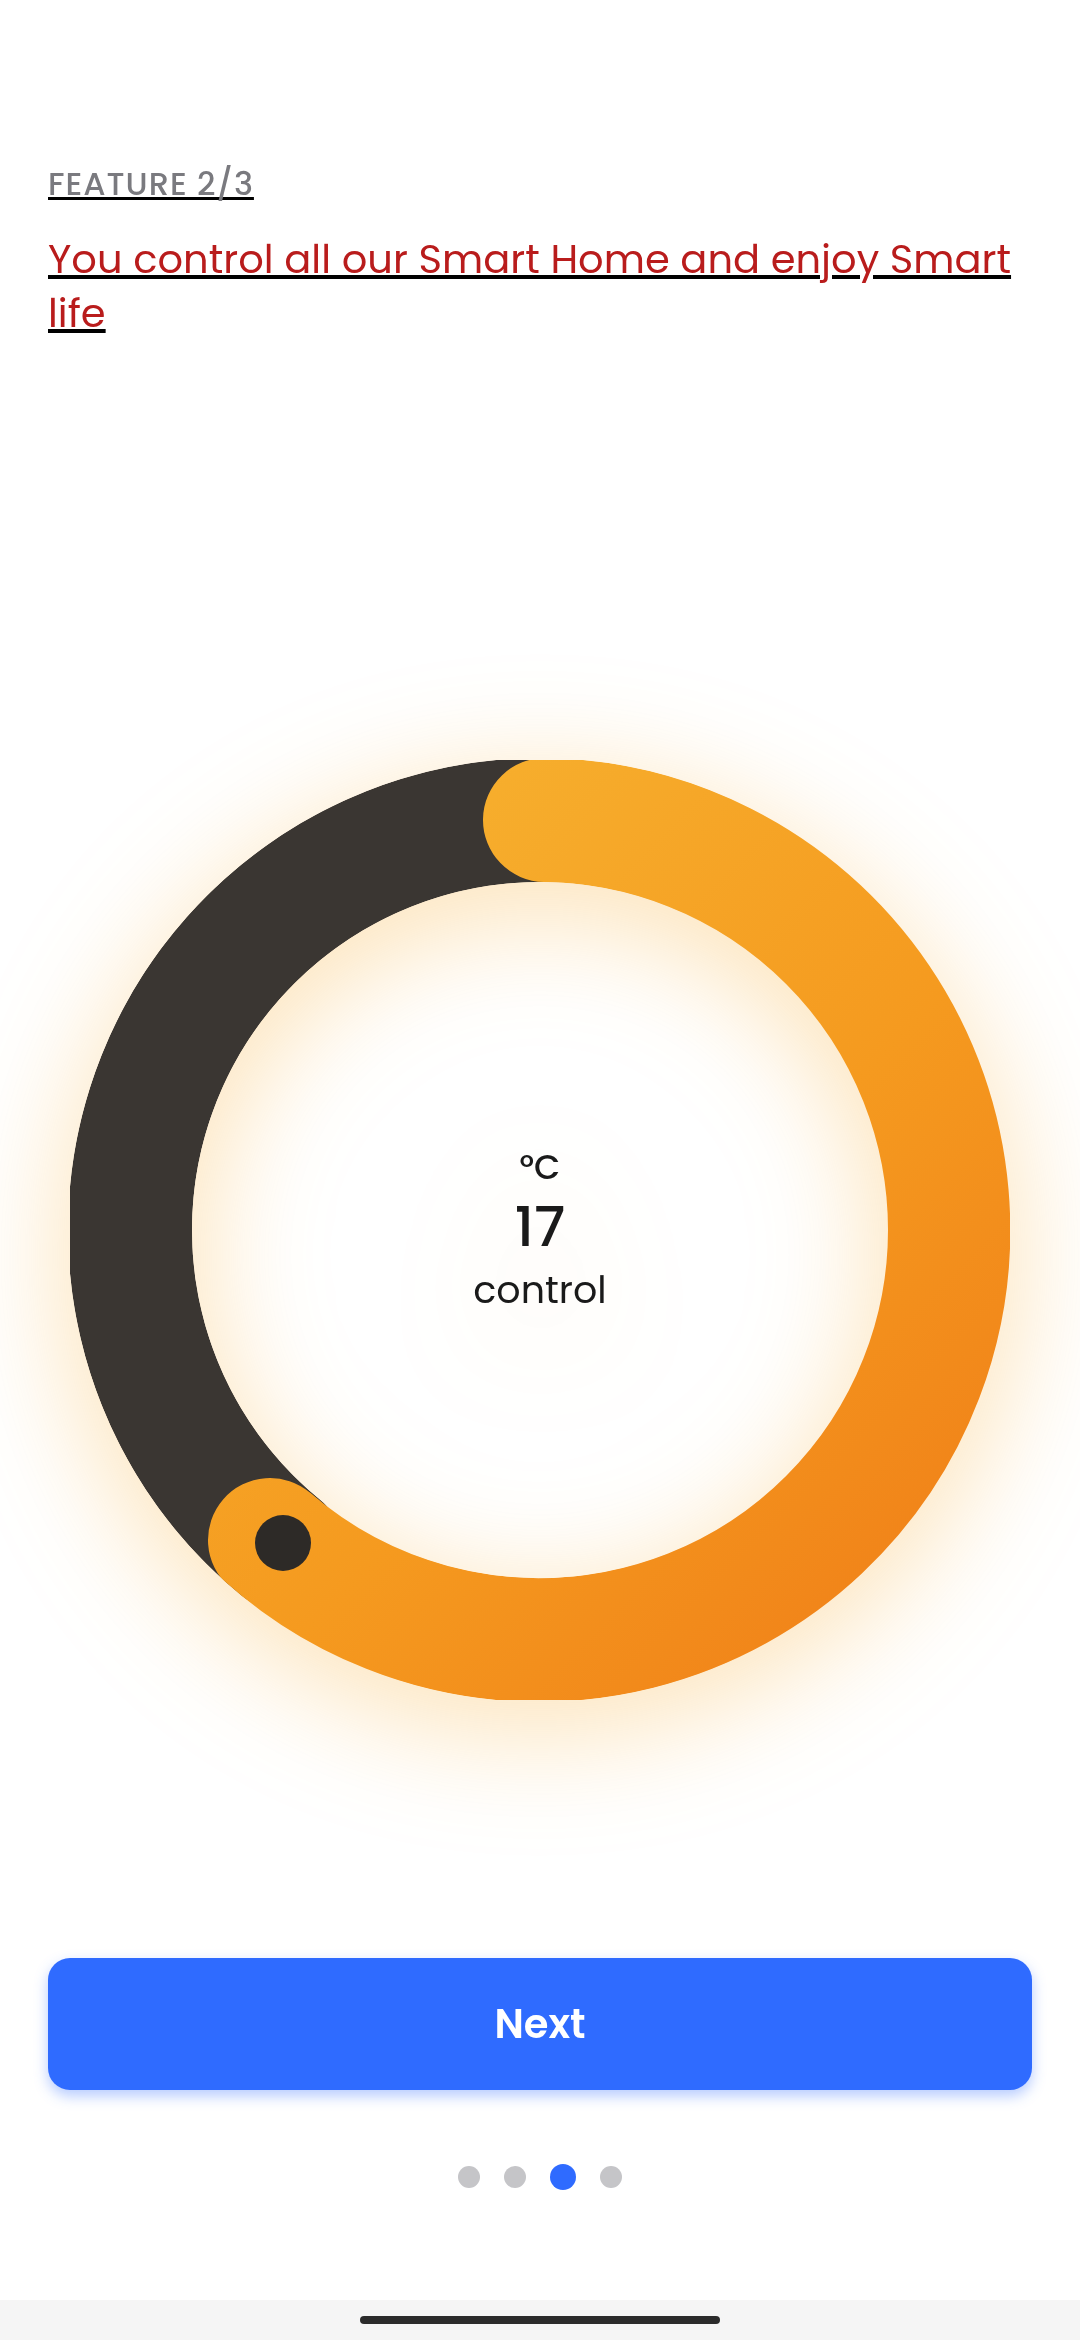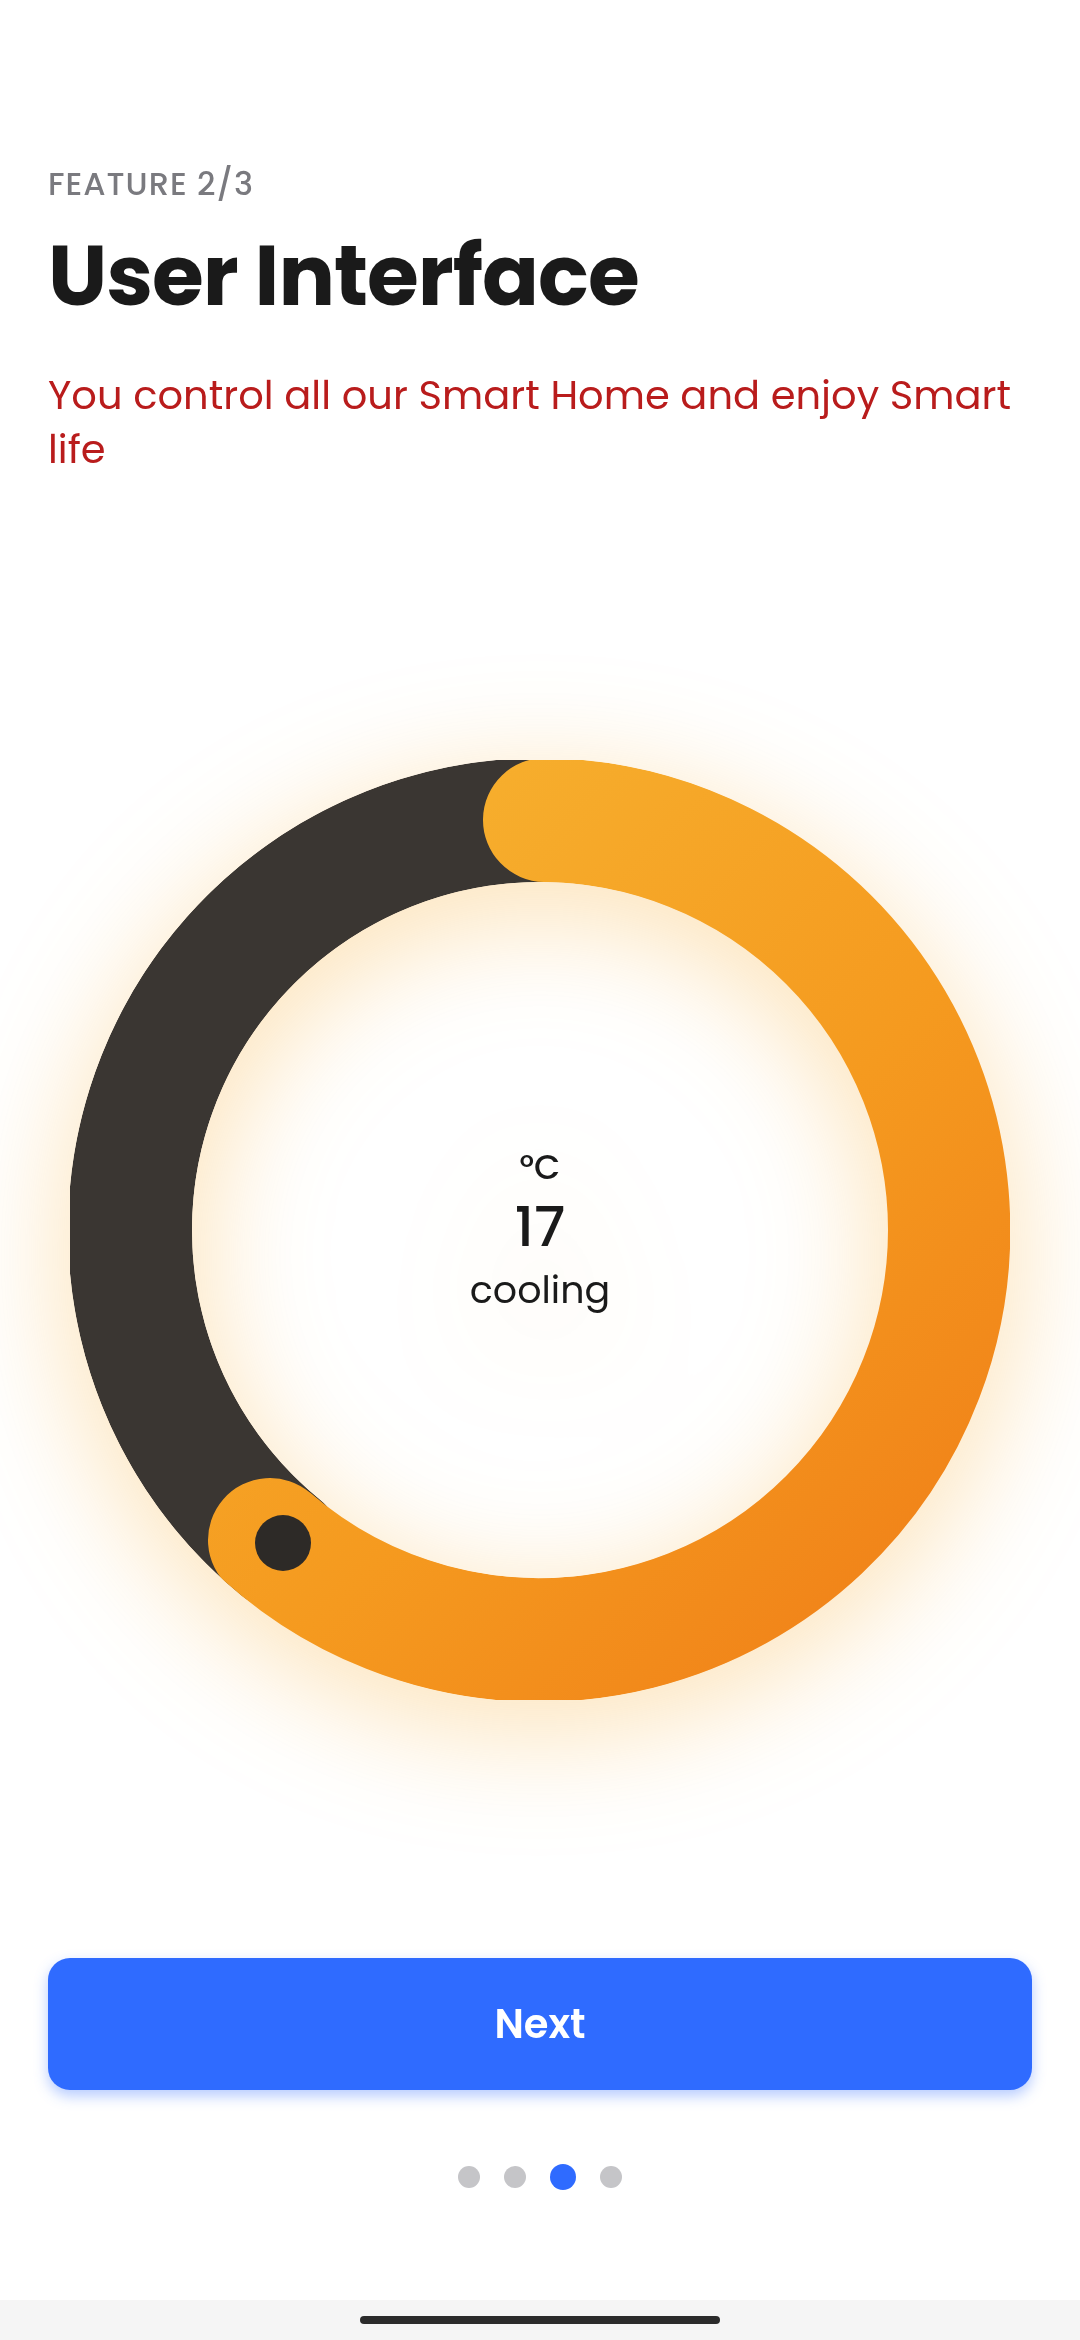--- a/index.html
+++ b/index.html
@@ -6,20 +6,21 @@
     body {
       width: 1080px;
       height: 2340px;
       background: #ffffff;
       font-family: 'Poppins', -apple-system, BlinkMacSystemFont, sans-serif;
       position: relative;
       overflow: hidden;
     }
     .content {
       padding: 160px 24px 0 48px;
+      text-decoration: underline;
     }
     .badge {
       font-size: 32px;
       font-weight: 500;
       color: #7a7a7f;
       letter-spacing: 1px;
       margin-bottom: 24px;
     }
     .title {
       font-size: 84px;
@@ -132,21 +133,20 @@
       left: 0; right: 0; bottom: 0;
       height: 40px;
       background: #f5f5f5;
     }
   </style>
 </head>
 <body>
 
 <div class="content">
   <div class="badge">FEATURE 2/3</div>
-  <h1 class="title">User Interface</h1>
   <p class="subtitle">You control all our Smart Home and enjoy Smart life</p>
 </div>
 
 <div class="dial-wrapper">
   <svg class="dial-svg" viewBox="0 0 940 940">
     <defs>
       <linearGradient id="ringGrad" x1="0%" y1="0%" x2="100%" y2="100%">
         <stop offset="0%" stop-color="#f7b733"></stop>
         <stop offset="60%" stop-color="#f59a1f"></stop>
         <stop offset="100%" stop-color="#f07f18"></stop>
@@ -169,21 +169,21 @@
 
     <g mask="url(#orangeMask)">
       <circle cx="470" cy="470" r="410" fill="none" stroke="url(#ringGrad)" stroke-width="124"></circle>
     </g>
 
     <circle cx="213" cy="783" r="28" fill="#2d2a27"></circle>
   </svg>
   <div class="dial-center">
     <div class="unit">°C</div>
     <div class="temp">17</div>
-    <div class="mode">cooling</div>
+    <div class="mode">control</div>
   </div>
 </div>
 
 <div class="footer">
   <button class="next-btn">Next</button>
 </div>
 
 <div class="dots">
   <div class="dot"></div>
   <div class="dot"></div>

